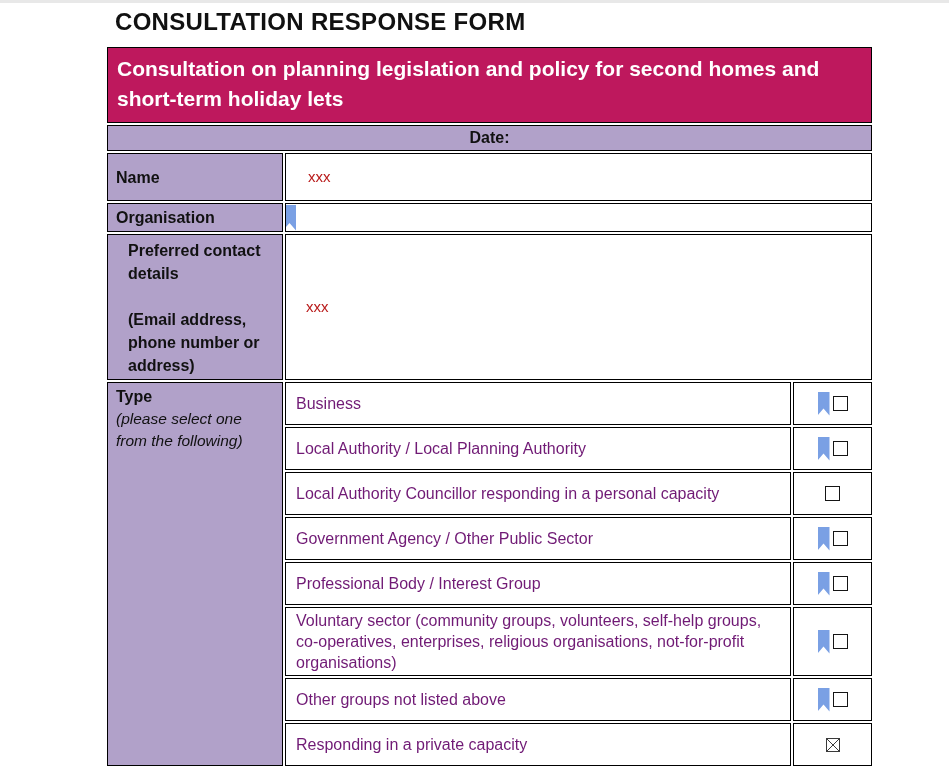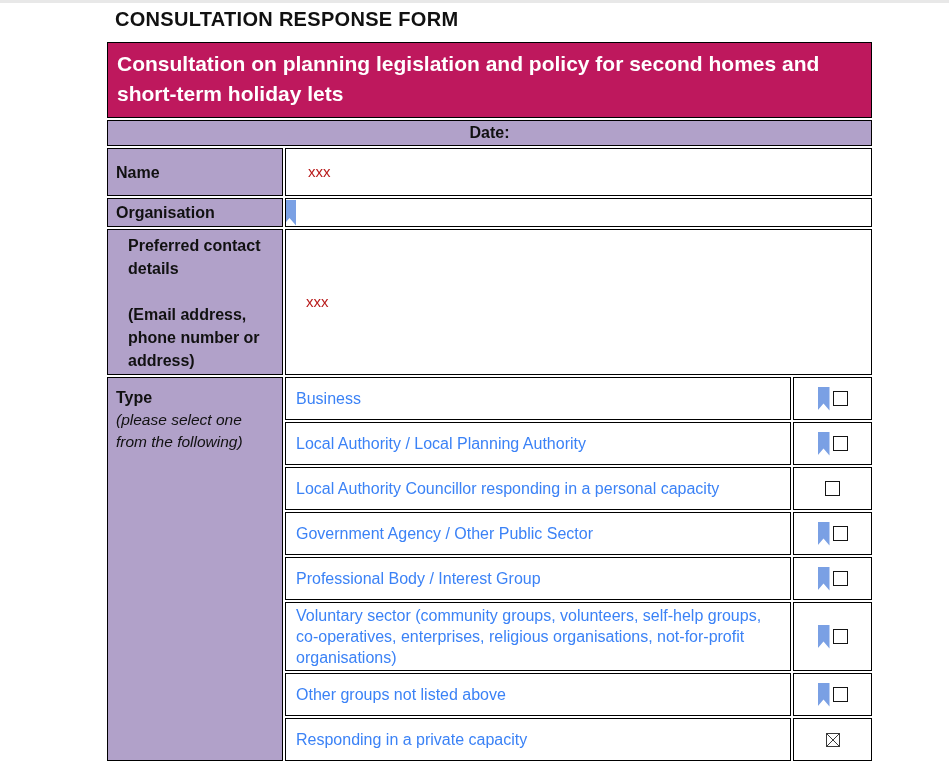--- a/index.html
+++ b/index.html
@@ -6,21 +6,21 @@
   html,body { margin:0; padding:0; background:#ffffff; }
   body {
     font-family:"Liberation Sans", sans-serif;
     color:#111;
     width:949px;
   }
   .topline { height:3px; background:#e8e8e8; width:100%; }
   .page { width:949px; min-height:774px; background:#fff; }
 
   h1.title {
-    font-size:20px;
+    font-size:24px;
     font-weight:bold;
     letter-spacing:0.3px;
     color:#111;
     margin:5px 0 9px 115px;
   }
 
   table.form {
     border-collapse:separate;
     border-spacing:2px;
     margin-left:105px;
@@ -71,29 +71,29 @@
   td.org-val { padding-left:0; }
   .bookmark {
     display:inline-block;
     width:12px; height:24px;
     background:#7aa0e4;
     clip-path:polygon(0 0,100% 0,100% 100%,50% 71%,0 100%);
     flex:none;
   }
   .org-val .bookmark { margin-left:-3px; vertical-align:middle; height:26px; width:13px; }
 
-  td.type-lbl { vertical-align:top; padding-top:9px; }
+  td.type-lbl { vertical-align:top; padding-top:3px; }
   .tb { font-weight:bold; font-size:16px; line-height:22px; }
   .tn { font-style:italic; font-size:15.5px; line-height:22px; font-weight:normal; }
 
   td.opt {
     line-height:21px;
     padding:2px 14px 2px 10px;
     height:43px;
-    color:#3b82f6;
+    color:#701a75;
     margin-left:12px;
   }
   td.chk { padding:0 2px; height:43px; }
   .chk-inner {
     display:flex;
     align-items:center;
     justify-content:center;
     gap:3px;
   }
   .cb {

